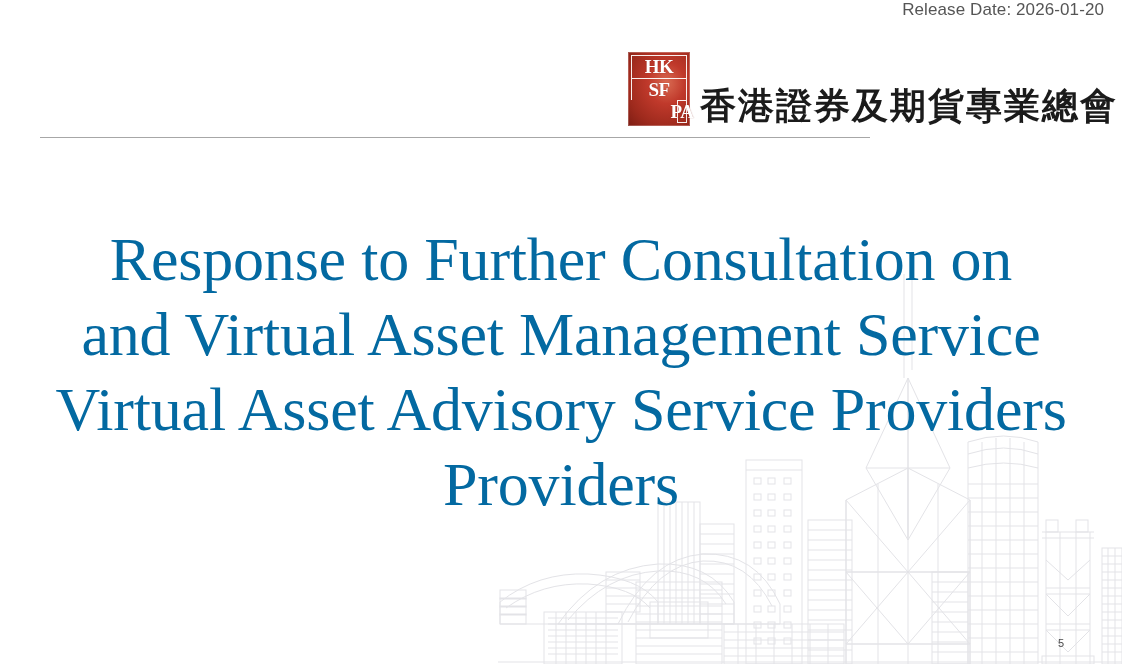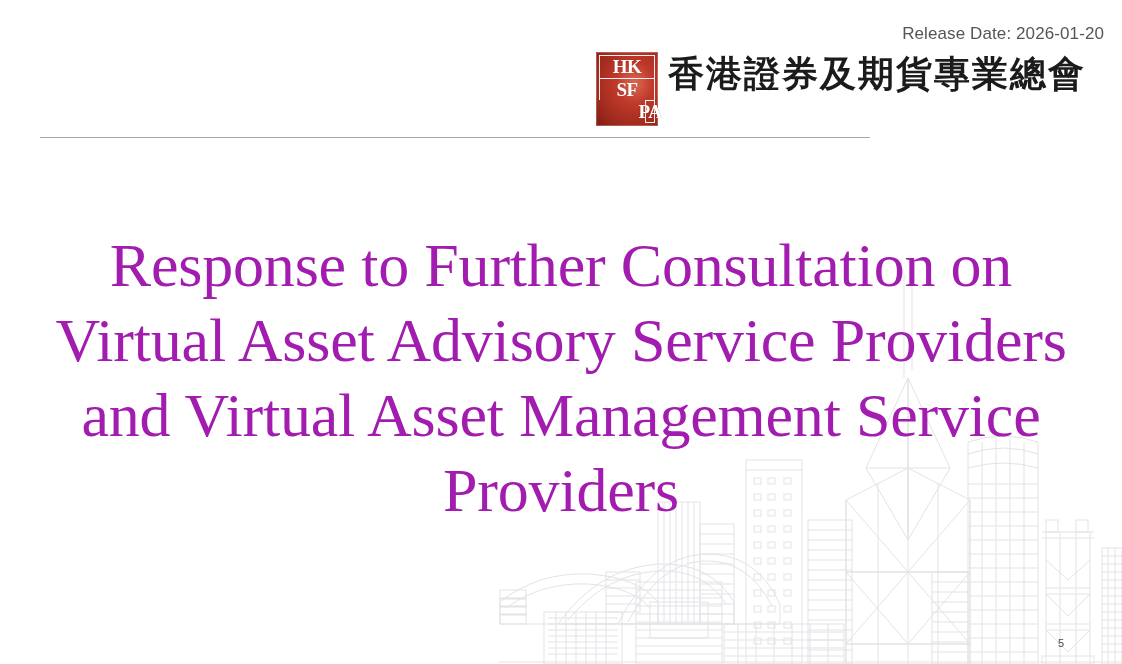--- a/index.html
+++ b/index.html
@@ -14,36 +14,36 @@
     position: relative;
     width: 1122px;
     height: 664px;
     background: #ffffff;
     overflow: hidden;
   }
 
   
   .release-date {
     position: absolute;
-    top: 24px;
+    top: 0;
     right: 18px;
     font-family: "Liberation Sans", sans-serif;
     font-size: 17px;
     color: #555555;
     letter-spacing: 0.1px;
     white-space: nowrap;
   }
 
   
   .header-logo {
     position: absolute;
     top: 52px;
-    left: 596px;
+    left: 628px;
     display: flex;
-    align-items: flex-start;
+    align-items: flex-end;
   }
   .logo-mark {
     width: 62px;
     height: 74px;
     background:
       radial-gradient(ellipse at 62% 42%, #d96b52 0%, #c0392b 34%, #9e2a1d 72%, #7d1d13 100%);
     position: relative;
     flex: 0 0 auto;
     box-shadow: inset 0 0 0 1px rgba(255,255,255,0.25);
   }
@@ -126,23 +126,23 @@
     right: 0;
     top: 222px;
     text-align: center;
     padding: 0 14px;
   }
   .title-block .title {
     font-family: "Liberation Serif", "DejaVu Serif", serif;
     font-weight: 400;
     font-size: 62px;
     line-height: 1.21;
-    color: #a21caf;
+    color: #0369a1;
     letter-spacing: -0.2px;
-    margin: 6px;
+    margin: 0;
   }
 
   
   .page-number {
     position: absolute;
     left: 1058px;
     top: 637px;
     font-family: "Liberation Sans", sans-serif;
     font-size: 11px;
     color: #4a4a4a;
@@ -298,21 +298,21 @@
         <path d="M610 276 v116 M617 276 v116"></path>
 
         <path d="M0 390 h624"></path>
       </g>
     </svg>
   </div>
 
   <div class="title-block">
     <div class="title">
       <div>Response to Further Consultation on</div>
+      <div>and Virtual Asset Management Service</div>
       <div>Virtual Asset Advisory Service Providers</div>
-      <div>and Virtual Asset Management Service</div>
       <div>Providers</div>
     </div>
   </div>
 
   <div class="page-number">5</div>
 
 </div>
 
 </body></html>

